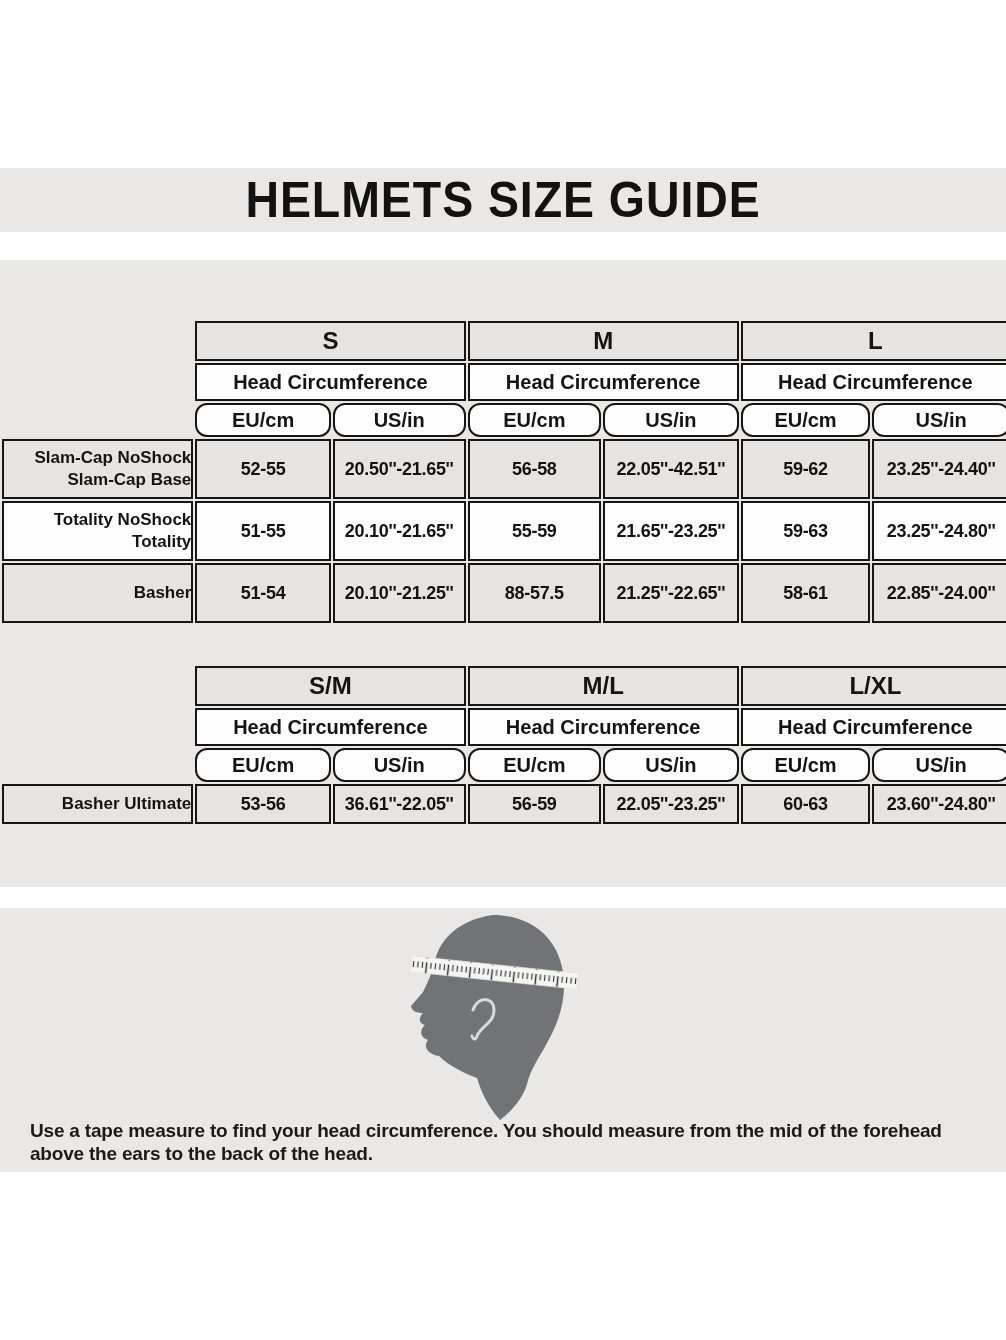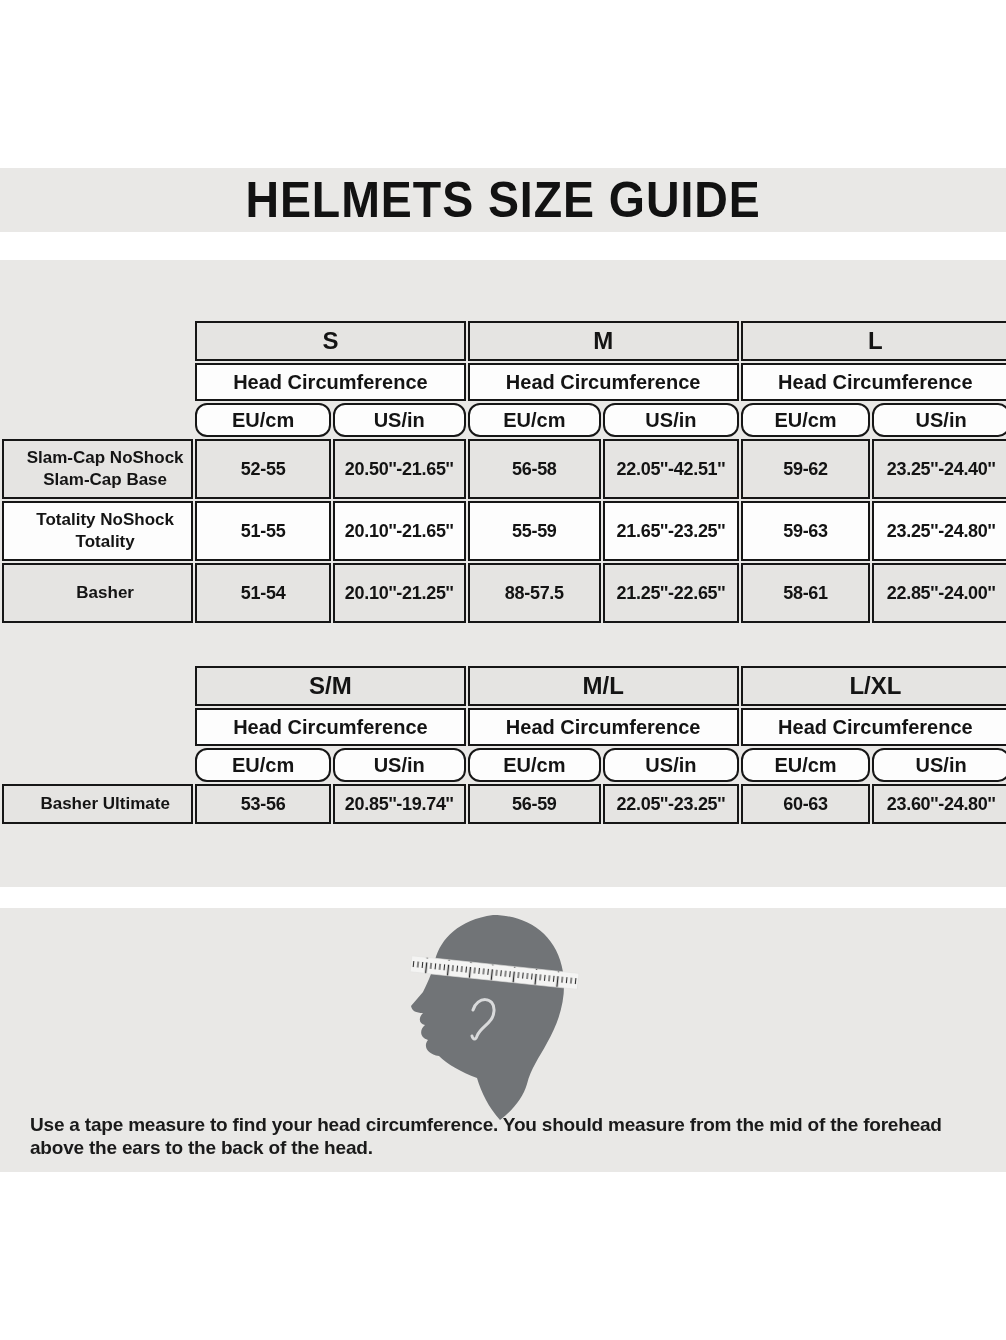--- a/index.html
+++ b/index.html
@@ -26,29 +26,29 @@
   .size-table th,.size-table td{
     border:2px solid #161616;padding:0;text-align:center;vertical-align:middle;
     background:#fdfdfd;overflow:hidden;
   }
   .size-table .ghost{border:none;background:transparent;}
   .row-size th{height:36px;font-size:24px;font-weight:800;background:#e5e4e2;}
   .row-sub th{height:34px;font-size:20px;font-weight:800;}
   .row-units th{height:30px;font-size:20px;font-weight:800;border-radius:12px;}
   .row-data td{height:56px;font-size:18px;font-weight:700;letter-spacing:-.3px;color:#131313;}
   .row-data th.rowlabel{
-    height:56px;text-align:center;padding-left:15px;font-size:17px;font-weight:800;
+    height:56px;text-align:right;padding-left:15px;font-size:17px;font-weight:800;
     white-space:pre-line;line-height:1.3;
   }
   .t2 .row-data td,.t2 .row-data th.rowlabel{height:36px;}
   tr.shaded td,tr.shaded th.rowlabel{background:#e5e4e2;}
 
   .head-figure{position:absolute;left:402px;top:4px;width:178px;height:212px;}
   .footer-text{
-    position:absolute;left:30px;top:206px;width:960px;margin:0;
+    position:absolute;left:30px;top:212px;width:960px;margin:0;
     font-size:19px;font-weight:700;line-height:1.2;color:#1a1a1a;
     white-space:pre-line;letter-spacing:-.2px;
   }
 </style>
 </head>
 <body>
 
 <section class="band band-title">
   <h1 class="page-title">HELMETS SIZE GUIDE</h1>
 </section>
@@ -147,21 +147,21 @@
       <th>EU/cm</th>
       <th>US/in</th>
       <th>EU/cm</th>
       <th>US/in</th>
       <th>EU/cm</th>
       <th>US/in</th>
     </tr>
     <tr class="row-data shaded">
       <th class="rowlabel">Basher Ultimate</th>
       <td>53-56</td>
-      <td>20.85''-19.74''</td>
+      <td>36.61''-22.05''</td>
       <td>56-59</td>
       <td>22.05''-23.25''</td>
       <td>60-63</td>
       <td>23.60''-24.80''</td>
     </tr>
   </tbody>
     </table>
 </section>
 
 <section class="band band-footer">

